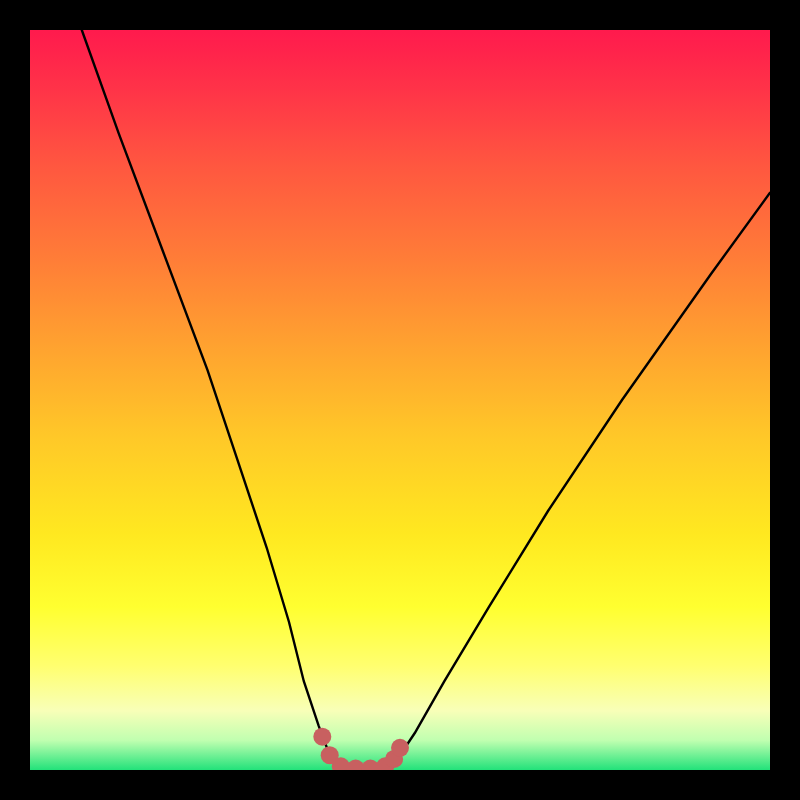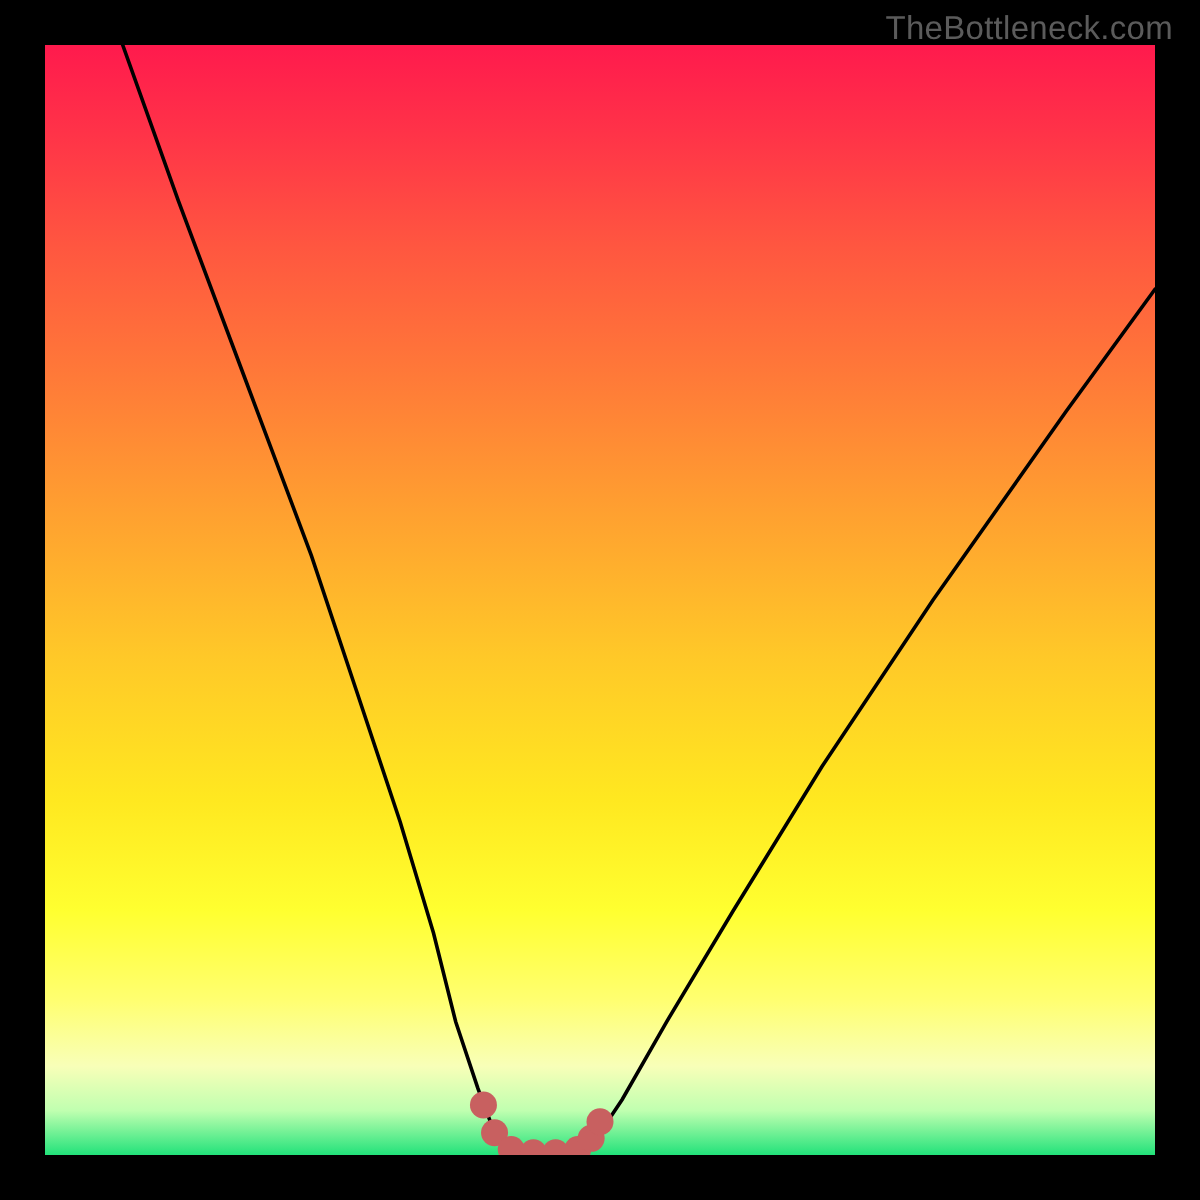--- a/index.html
+++ b/index.html
@@ -72,14 +72,13 @@
           <circle cx="299.7" cy="725.2" r="9" fill="#c86060"></circle>
           <circle cx="310.8" cy="736.3" r="9" fill="#c86060"></circle>
           <circle cx="325.6" cy="738.5" r="9" fill="#c86060"></circle>
           <circle cx="340.4" cy="738.5" r="9" fill="#c86060"></circle>
           <circle cx="355.2" cy="736.3" r="9" fill="#c86060"></circle>
           <circle cx="364.1" cy="728.9" r="9" fill="#c86060"></circle>
           <circle cx="370.0" cy="717.8" r="9" fill="#c86060"></circle>
         </g>
     </svg>
   </div>
-  <div class="watermark">TheBottleneck.com</div>
 </div>
 
 </body></html>

